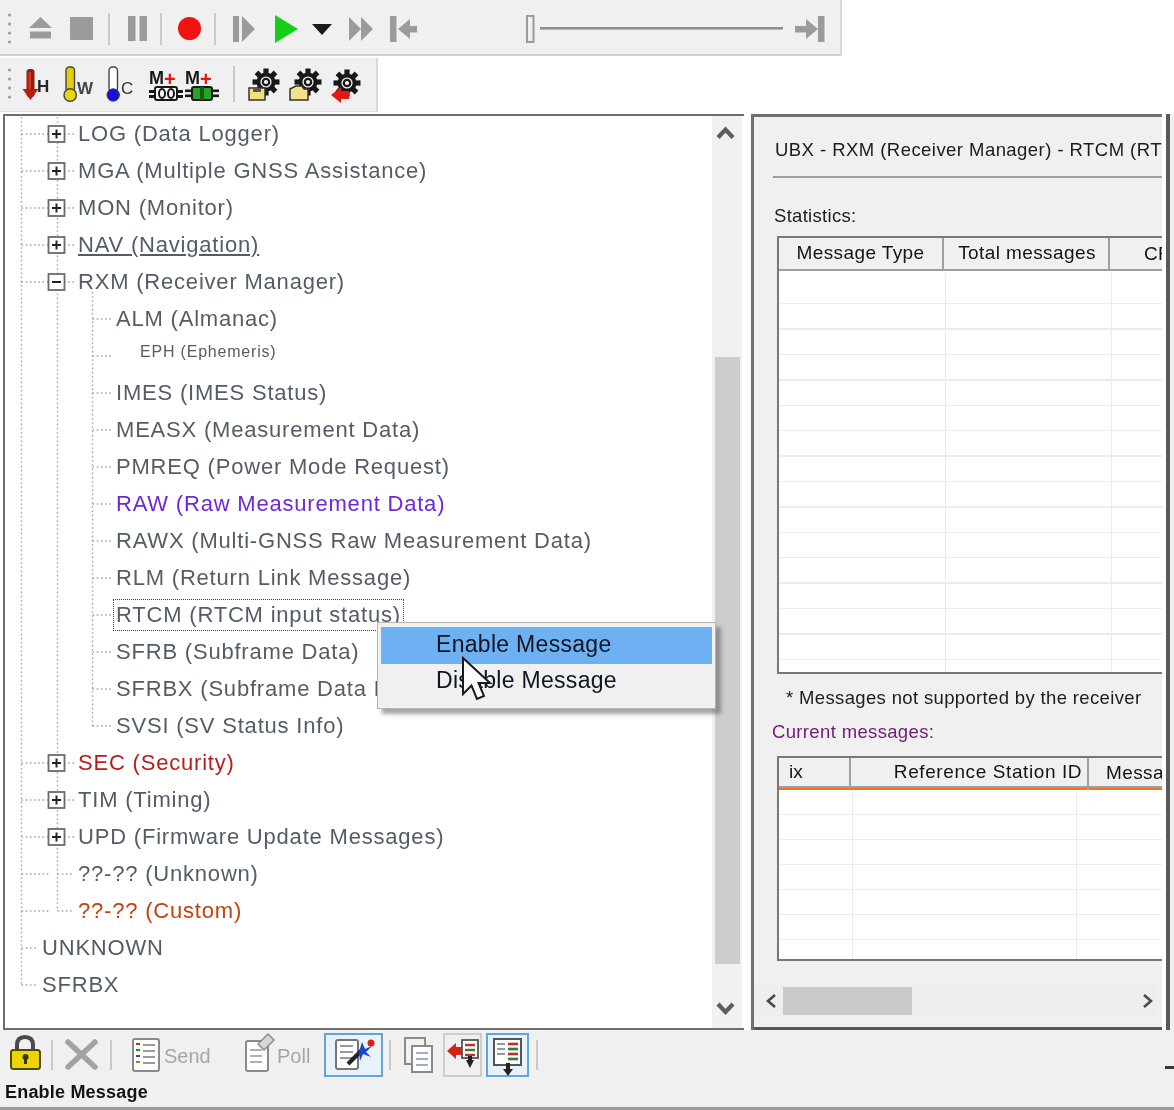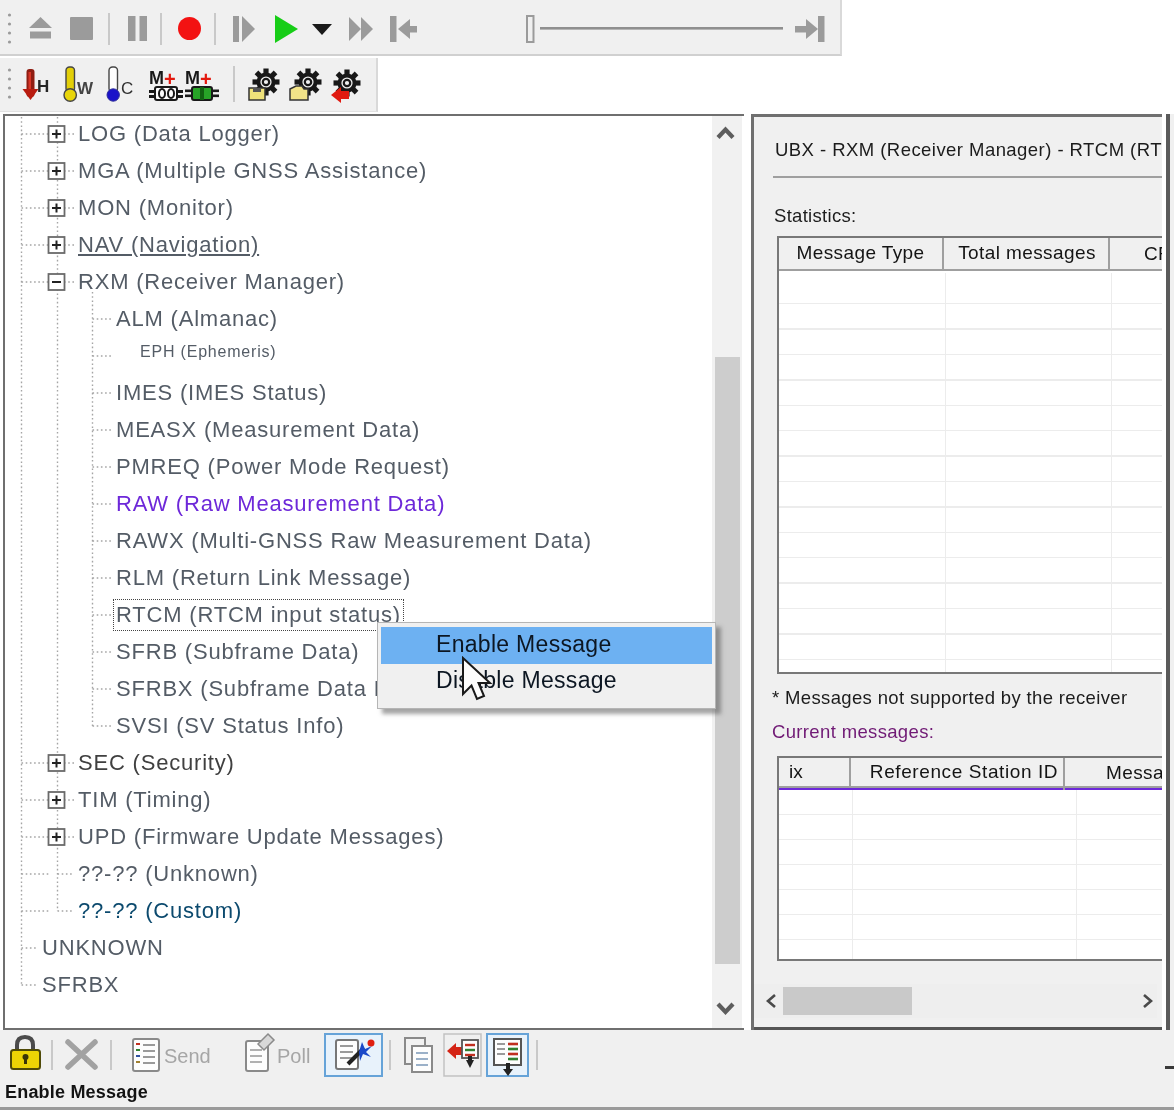--- a/index.html
+++ b/index.html
@@ -204,25 +204,25 @@
       <div class="abs" style="left:111px;top:264px;font-size:22px;letter-spacing:0.8px;color:#545c66;white-space:nowrap;">IMES (IMES Status)</div>
       <div class="abs" style="left:111px;top:301px;font-size:22px;letter-spacing:0.8px;color:#545c66;white-space:nowrap;">MEASX (Measurement Data)</div>
       <div class="abs" style="left:111px;top:338px;font-size:22px;letter-spacing:0.8px;color:#545c66;white-space:nowrap;">PMREQ (Power Mode Request)</div>
       <div class="abs" style="left:111px;top:375px;font-size:22px;letter-spacing:0.8px;color:#6d28d9;white-space:nowrap;">RAW (Raw Measurement Data)</div>
       <div class="abs" style="left:111px;top:412px;font-size:22px;letter-spacing:0.8px;color:#545c66;white-space:nowrap;">RAWX (Multi-GNSS Raw Measurement Data)</div>
       <div class="abs" style="left:111px;top:449px;font-size:22px;letter-spacing:0.8px;color:#545c66;white-space:nowrap;">RLM (Return Link Message)</div>
       <div class="abs" style="left:111px;top:486px;font-size:22px;letter-spacing:0.8px;color:#545c66;white-space:nowrap;outline:1.6px dotted #444;outline-offset:2px;">RTCM (RTCM input status)</div>
       <div class="abs" style="left:111px;top:523px;font-size:22px;letter-spacing:0.8px;color:#545c66;white-space:nowrap;">SFRB (Subframe Data)</div>
       <div class="abs" style="left:111px;top:560px;font-size:22px;letter-spacing:0.8px;color:#545c66;white-space:nowrap;">SFRBX (Subframe Data Fram)</div>
       <div class="abs" style="left:111px;top:597px;font-size:22px;letter-spacing:0.8px;color:#545c66;white-space:nowrap;">SVSI (SV Status Info)</div>
-      <div class="abs" style="left:73px;top:634px;font-size:22px;letter-spacing:0.8px;color:#404040;white-space:nowrap;">SEC (Security)</div>
+      <div class="abs" style="left:73px;top:634px;font-size:22px;letter-spacing:0.8px;color:#b91c1c;white-space:nowrap;">SEC (Security)</div>
       <div class="abs" style="left:73px;top:671px;font-size:22px;letter-spacing:0.8px;color:#545c66;white-space:nowrap;">TIM (Timing)</div>
       <div class="abs" style="left:73px;top:708px;font-size:22px;letter-spacing:0.8px;color:#545c66;white-space:nowrap;">UPD (Firmware Update Messages)</div>
       <div class="abs" style="left:73px;top:745px;font-size:22px;letter-spacing:0.8px;color:#545c66;white-space:nowrap;">??-?? (Unknown)</div>
-      <div class="abs" style="left:73px;top:782px;font-size:22px;letter-spacing:0.8px;color:#0c4a6e;white-space:nowrap;">??-?? (Custom)</div>
+      <div class="abs" style="left:73px;top:782px;font-size:22px;letter-spacing:0.8px;color:#c2410c;white-space:nowrap;">??-?? (Custom)</div>
       <div class="abs" style="left:37px;top:819px;font-size:22px;letter-spacing:0.8px;color:#545c66;white-space:nowrap;">UNKNOWN</div>
       <div class="abs" style="left:37px;top:856px;font-size:22px;letter-spacing:0.8px;color:#545c66;white-space:nowrap;">SFRBX</div>
     </div>
 
   <div class="abs" style="left:707px;top:0;width:30px;height:912px;background:#f1f1f1;">
     <svg class="abs" style="left:0;top:0" width="30" height="912">
       <path d="M6 21.5 L13.5 13.5 L21 21.5" fill="none" stroke="#5d5d5d" stroke-width="4.2"></path>
       <rect x="3" y="241" width="25" height="607" fill="#cdcdcd"></rect>
       <path d="M6 888 L13.5 896 L21 888" fill="none" stroke="#5d5d5d" stroke-width="4.2"></path>
     </svg>
@@ -238,26 +238,26 @@
   <div class="abs" style="left:0;top:0;width:388px;height:33px;background:#f0f0f0;border-bottom:2px solid #9f9f9f;">
     <div class="abs" style="left:0;top:0;width:165px;height:31px;border-right:2px solid #9f9f9f;text-align:center;font-size:19px;letter-spacing:0.4px;color:#141414;padding-top:4px;white-space:nowrap;">Message Type</div>
     <div class="abs" style="left:167px;top:0;width:164px;height:31px;border-right:2px solid #9f9f9f;text-align:center;font-size:19px;letter-spacing:0.4px;color:#141414;padding-top:4px;white-space:nowrap;">Total messages</div>
     <div class="abs" style="left:333px;top:5px;width:120px;font-size:19px;letter-spacing:0.4px;color:#141414;padding-left:32px;white-space:nowrap;">CRC errors</div>
   </div>
   <div class="abs" style="left:0;top:35px;width:388px;height:399px;background:repeating-linear-gradient(to bottom,#fff 0px,#fff 24px,#ececec 24px,#ececec 25.4px);background-position:0 6px;">
     <div class="abs" style="left:166px;top:0;width:1.4px;height:399px;background:#ececec"></div>
     <div class="abs" style="left:332px;top:0;width:1.4px;height:399px;background:#ececec"></div>
   </div>
 </div>
-    <div class="abs" style="left:18px;top:570px;font-size:18.5px;letter-spacing:0.35px;color:#1c1c1c;white-space:nowrap;">* Messages not supported by the receiver</div>
+    <div class="abs" style="left:32px;top:570px;font-size:18.5px;letter-spacing:0.35px;color:#1c1c1c;white-space:nowrap;">* Messages not supported by the receiver</div>
     <div class="abs" style="left:18px;top:604px;font-size:18.5px;letter-spacing:0.35px;color:#701a75;">Current messages:</div>
-    <div class="abs" style="left:23px;top:639px;width:388px;height:205px;border:2px solid #787878;border-right:none;background:#6d28d9;">
+    <div class="abs" style="left:23px;top:639px;width:388px;height:205px;border:2px solid #787878;border-right:none;background:#f97316;">
   <div class="abs" style="left:0;top:0;width:388px;height:30px;background:#f0f0f0;border-bottom:2px solid #9f9f9f;">
     <div class="abs" style="left:0;top:0;width:72px;height:28px;border-right:2px solid #9f9f9f;font-size:19px;color:#141414;padding-top:3px;padding-left:10px;">ix</div>
-    <div class="abs" style="left:64px;top:0;width:222px;height:34px;border-right:2px solid #9f9f9f;text-align:center;font-size:19px;letter-spacing:0.6px;color:#141414;padding-top:3px;padding-left:22px;white-space:nowrap;">Reference Station ID</div>
+    <div class="abs" style="left:88px;top:0;width:222px;height:34px;border-right:2px solid #9f9f9f;text-align:center;font-size:19px;letter-spacing:0.6px;color:#141414;padding-top:3px;padding-left:22px;white-space:nowrap;">Reference Station ID</div>
     <div class="abs" style="left:298px;top:4px;width:150px;font-size:19px;letter-spacing:0.4px;color:#141414;padding-left:29px;white-space:nowrap;">Message Type</div>
   </div>
   <div class="abs" style="left:0;top:32px;width:388px;height:169px;background:repeating-linear-gradient(to bottom,#fff 0px,#fff 23.6px,#ececec 23.6px,#ececec 25px);">
     <div class="abs" style="left:73px;top:0;width:1.4px;height:169px;background:#ececec"></div>
     <div class="abs" style="left:297px;top:0;width:1.4px;height:169px;background:#ececec"></div>
   </div>
 </div>
     <div class="abs" style="left:0;top:867px;width:403px;height:34px;background:#eeeeee;">
   <svg class="abs" style="left:10px;top:9px" width="16" height="16">
         <path d="M11 2 L4 8 L11 14" fill="none" stroke="#4a4a4a" stroke-width="2.6"></path>

